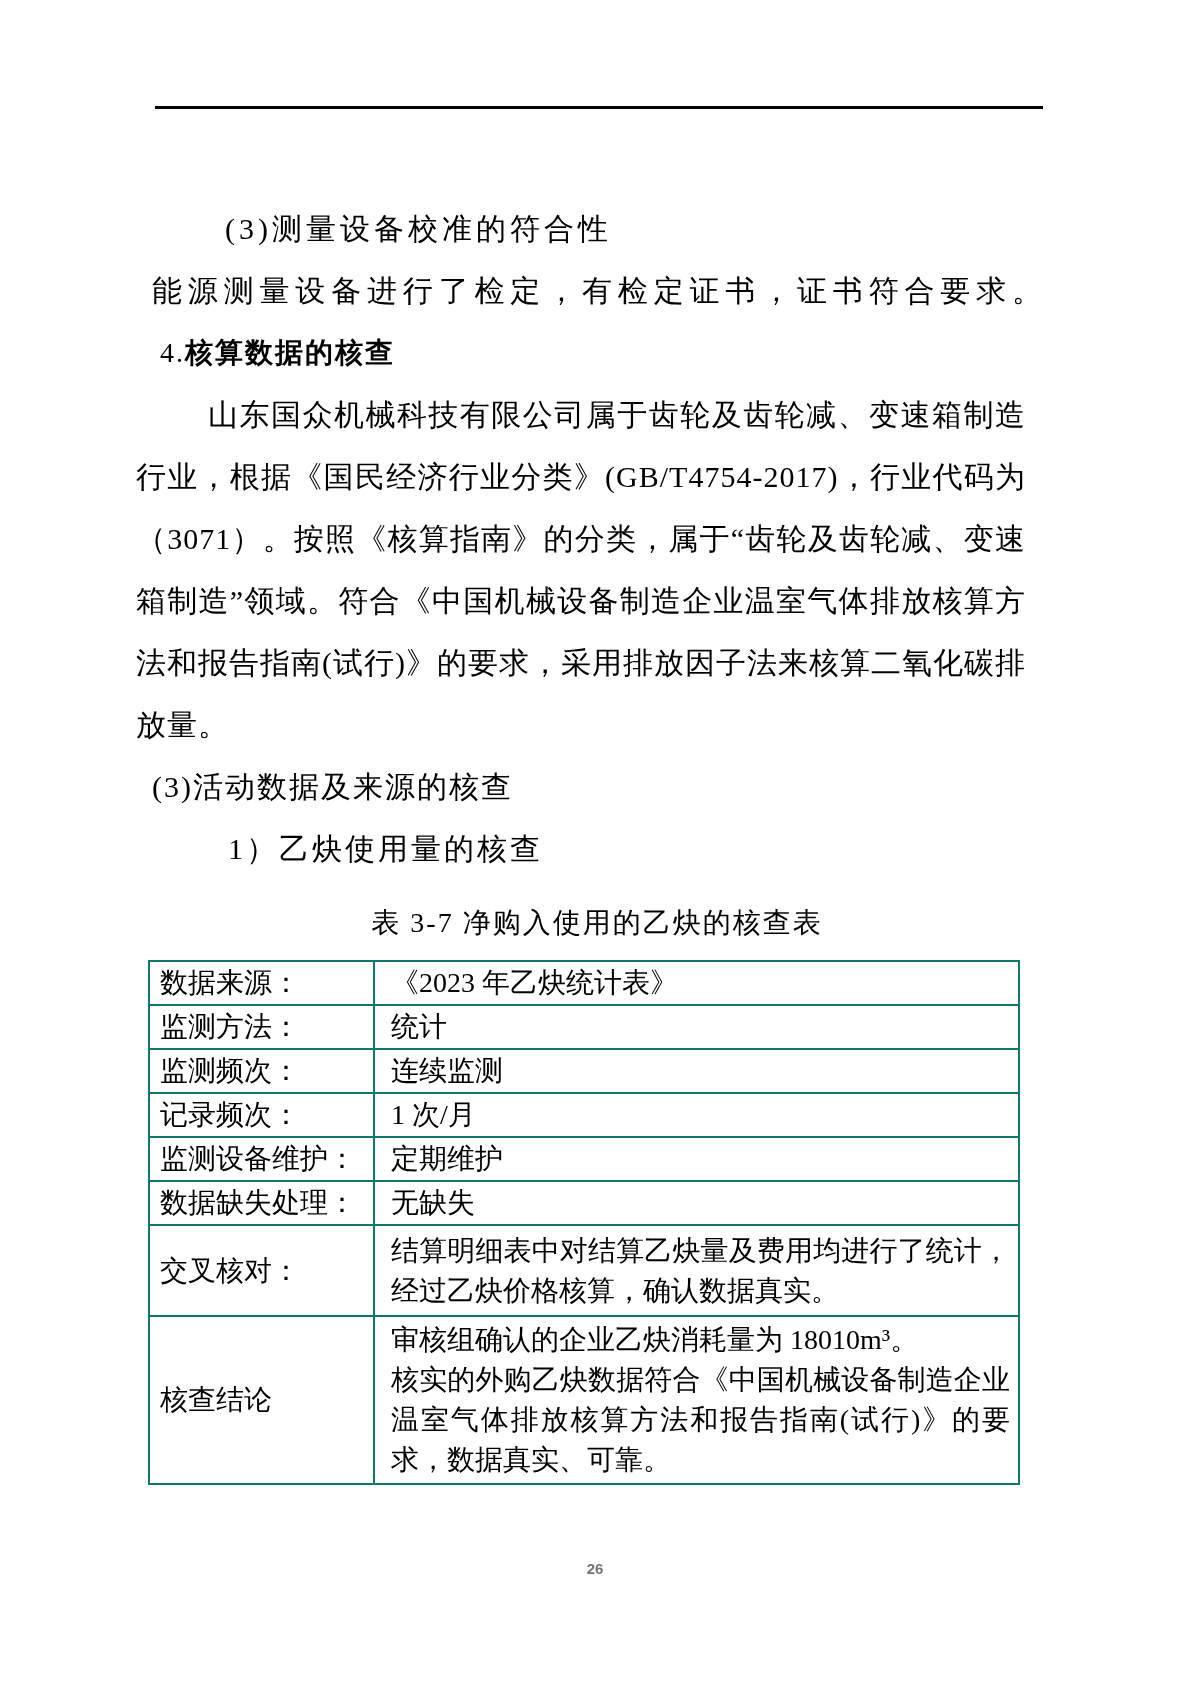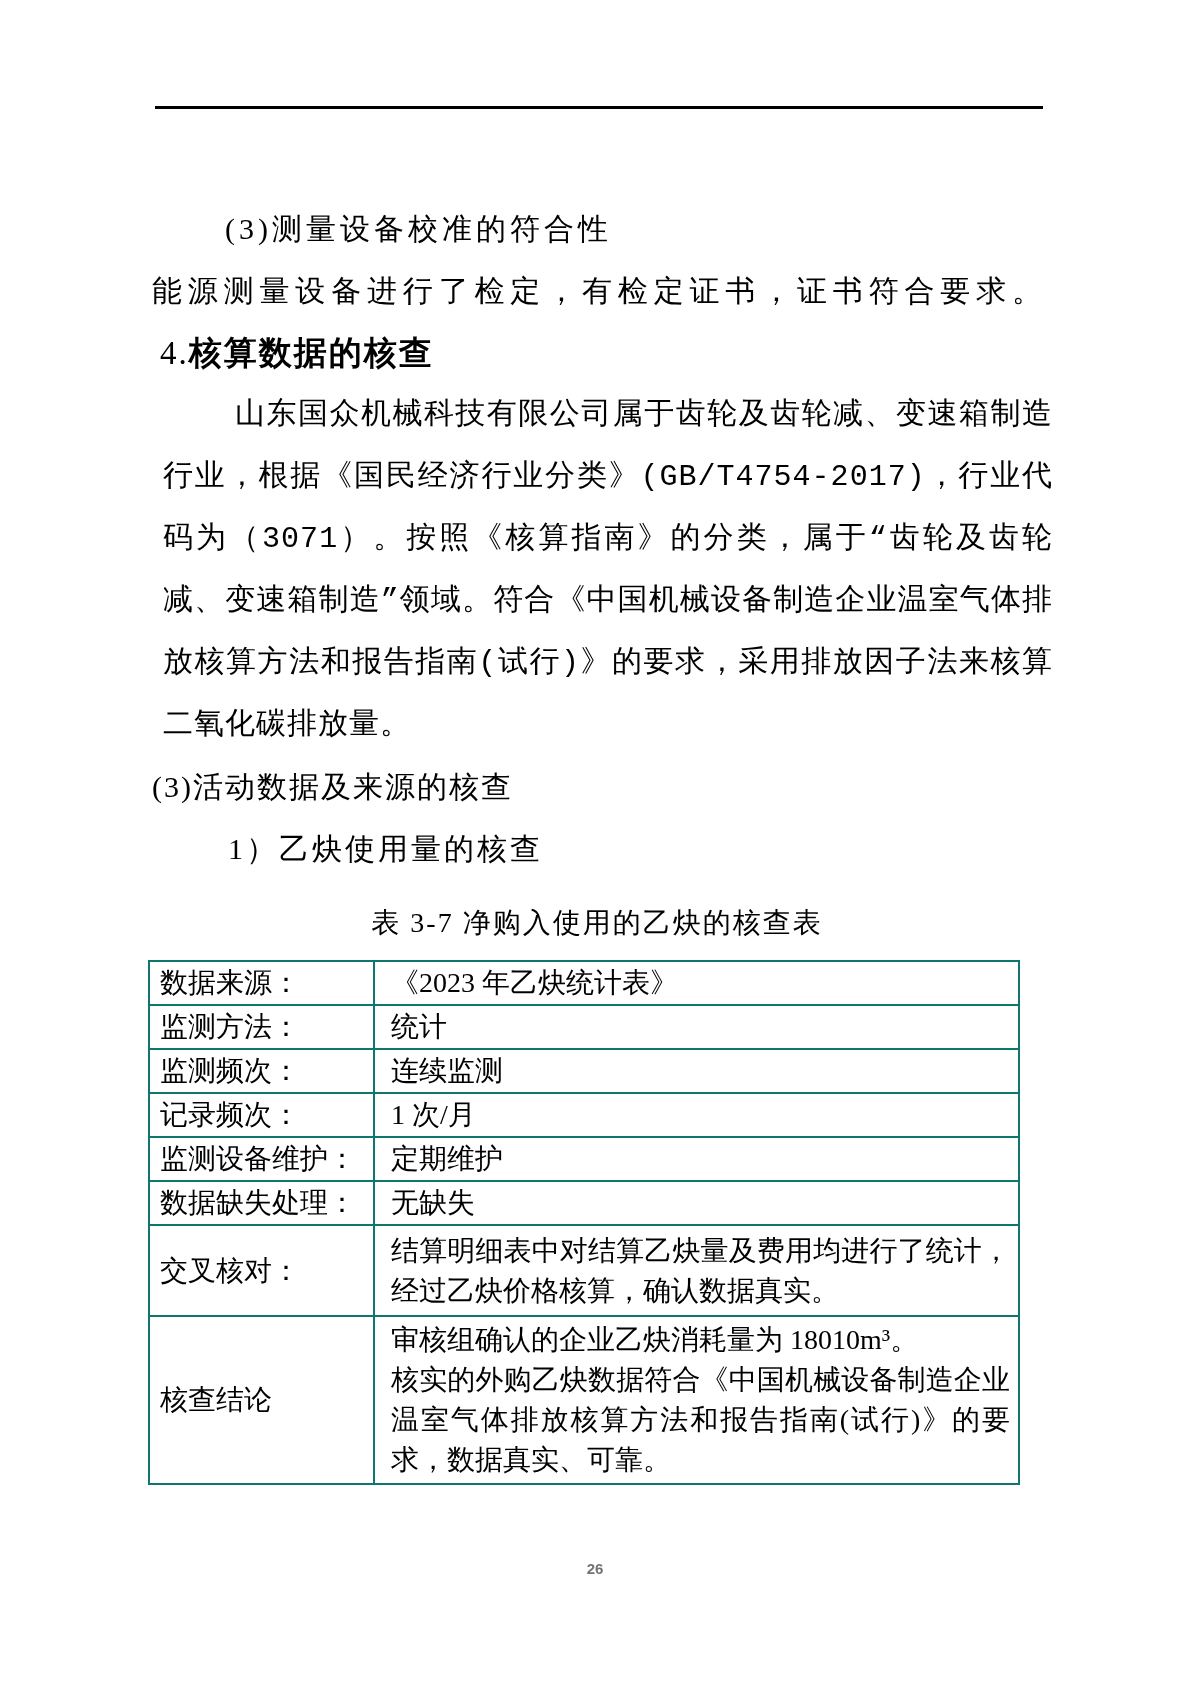--- a/index.html
+++ b/index.html
@@ -26,33 +26,32 @@
     line-height: 62px;
     white-space: nowrap;
   }
   .l1 { top: 198px; left: 225px; letter-spacing: 4px; }
   .l2 {
     top: 260px; left: 152px; width: 890px;
     white-space: normal;
     text-align: justify;
     text-align-last: justify;
   }
-  .h4 { top: 322px; left: 160px; font-size: 33px; letter-spacing: 2px; }
+  .h4 { top: 322px; left: 160px; font-size: 28px; letter-spacing: 2px; }
   .h4 .num { font-weight: 400; }
   .h4 .ttl { font-weight: 700; }
   .para {
     position: absolute;
-    top: 384px; left: 163px; width: 890px; height: 372px;
+    top: 384px; left: 136px; width: 890px; height: 372px;
     font-size: 30px; line-height: 62px;
     text-align: justify;
     text-indent: 72px;
     letter-spacing: 1px;
     word-break: break-all;
     overflow: hidden;
-    font-family: Liberation Mono, monospace;
   }
   .item1 { top: 756px; left: 152px; letter-spacing: 2px; }
   .sub1 { top: 818px; left: 228px; letter-spacing: 3px; }
   .caption {
     top: 892px; left: 152px; width: 890px;
     font-size: 28px;
     text-align: center;
     letter-spacing: 2px;
     white-space: normal;
   }

